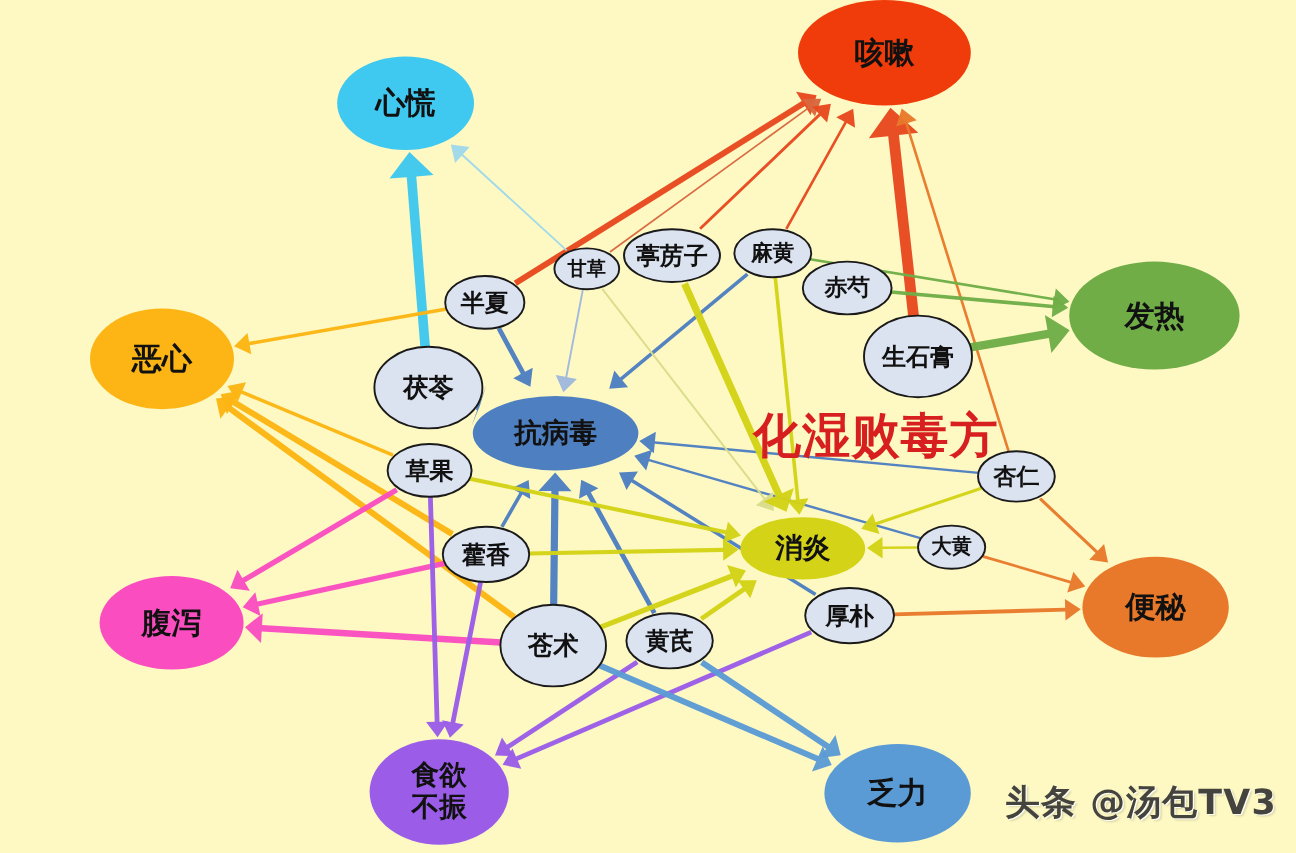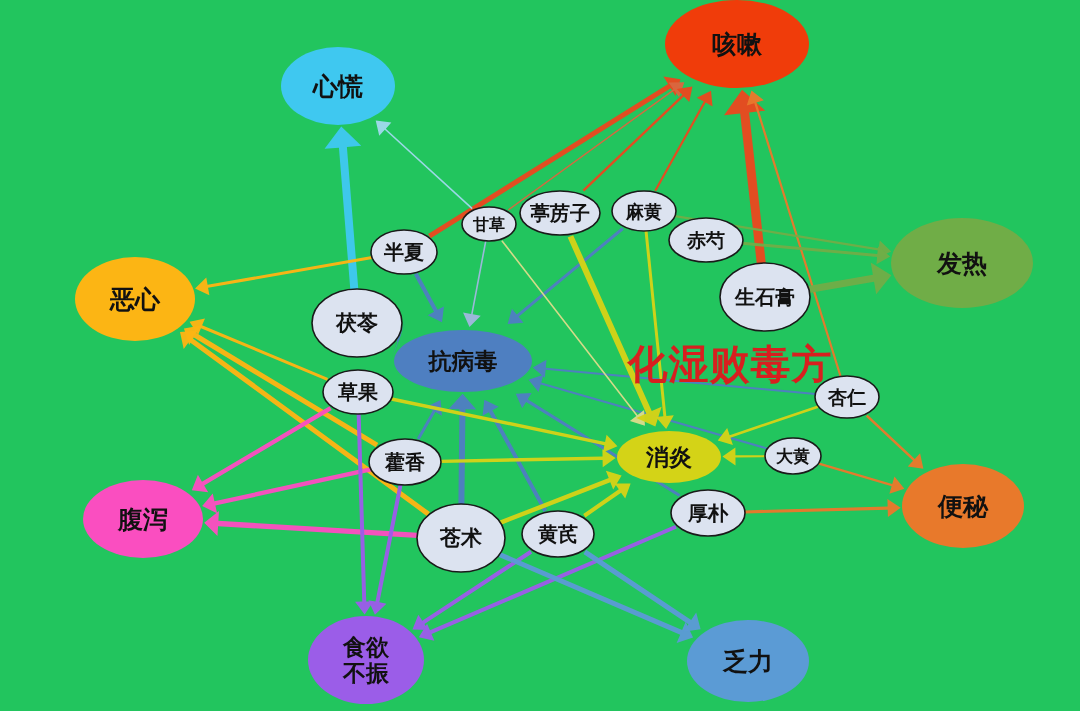--- a/index.html
+++ b/index.html
@@ -1,21 +1,21 @@
 <!DOCTYPE html>
 <html><head>
 <meta charset="utf-8">
 <title>化湿败毒方 Network Diagram</title>
 <style>
   html,body{margin:0;padding:0;background:#ffffff;}
   body{
     font-family:"DejaVu Sans","Liberation Sans",sans-serif;
     width:1080px;height:711px;overflow:hidden;
   }
-  #stage{position:relative;width:1080px;height:711px;background:#22c55e;}
+  #stage{position:relative;width:1080px;height:711px;background:#fef9c3;}
   #net{position:absolute;left:0;top:0;width:1080px;height:711px;}
   .nodeLabel{
     pointer-events:none;
     font-weight:700;
     text-anchor:middle;
     dominant-baseline:central;
   }
   .symptom-label{fill:#111111;}
   .herb-label{fill:#111111;}
   .target-label{fill:#111111;}
@@ -273,13 +273,14 @@
           <text x="847" y="397" font-size="19" class="nodeLabel herb-label">杏仁</text>
         </g>
         <g>
           <ellipse cx="793" cy="456" rx="28" ry="18" class="herb-ellipse"></ellipse>
           <text x="793" y="456" font-size="17" class="nodeLabel herb-label">大黄</text>
         </g>
       </g>
     <text id="formula-title" class="title-text nodeLabel" x="730" y="364" font-size="40" fill="#d81f1f">化湿败毒方</text>
   </svg>
 
+  <div class="watermark">头条 @汤包TV3</div>
 </div>
 
 </body></html>

